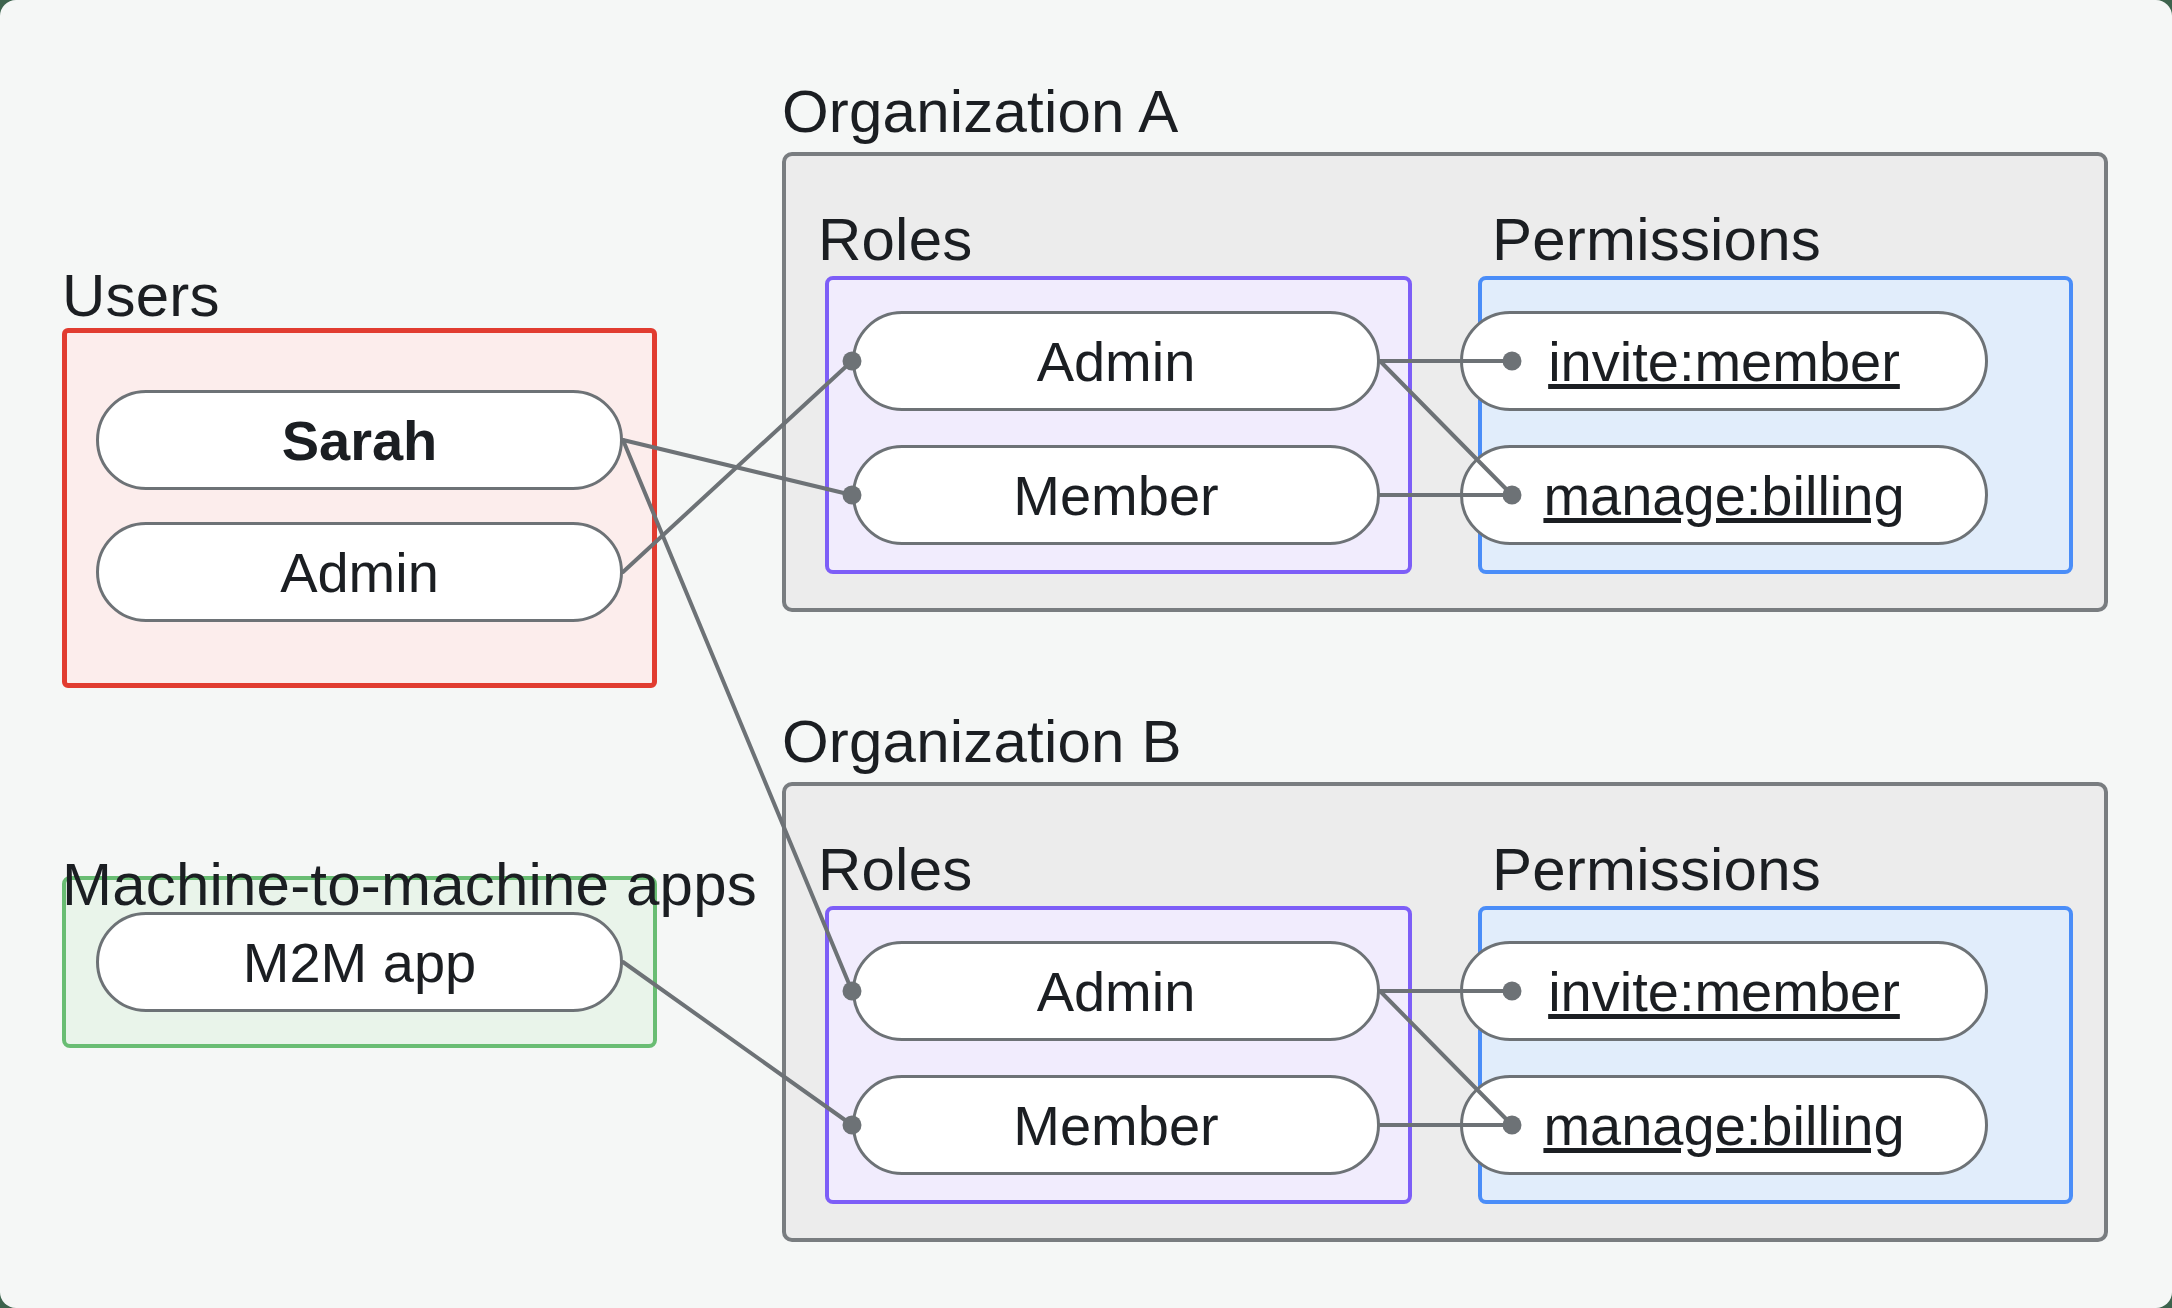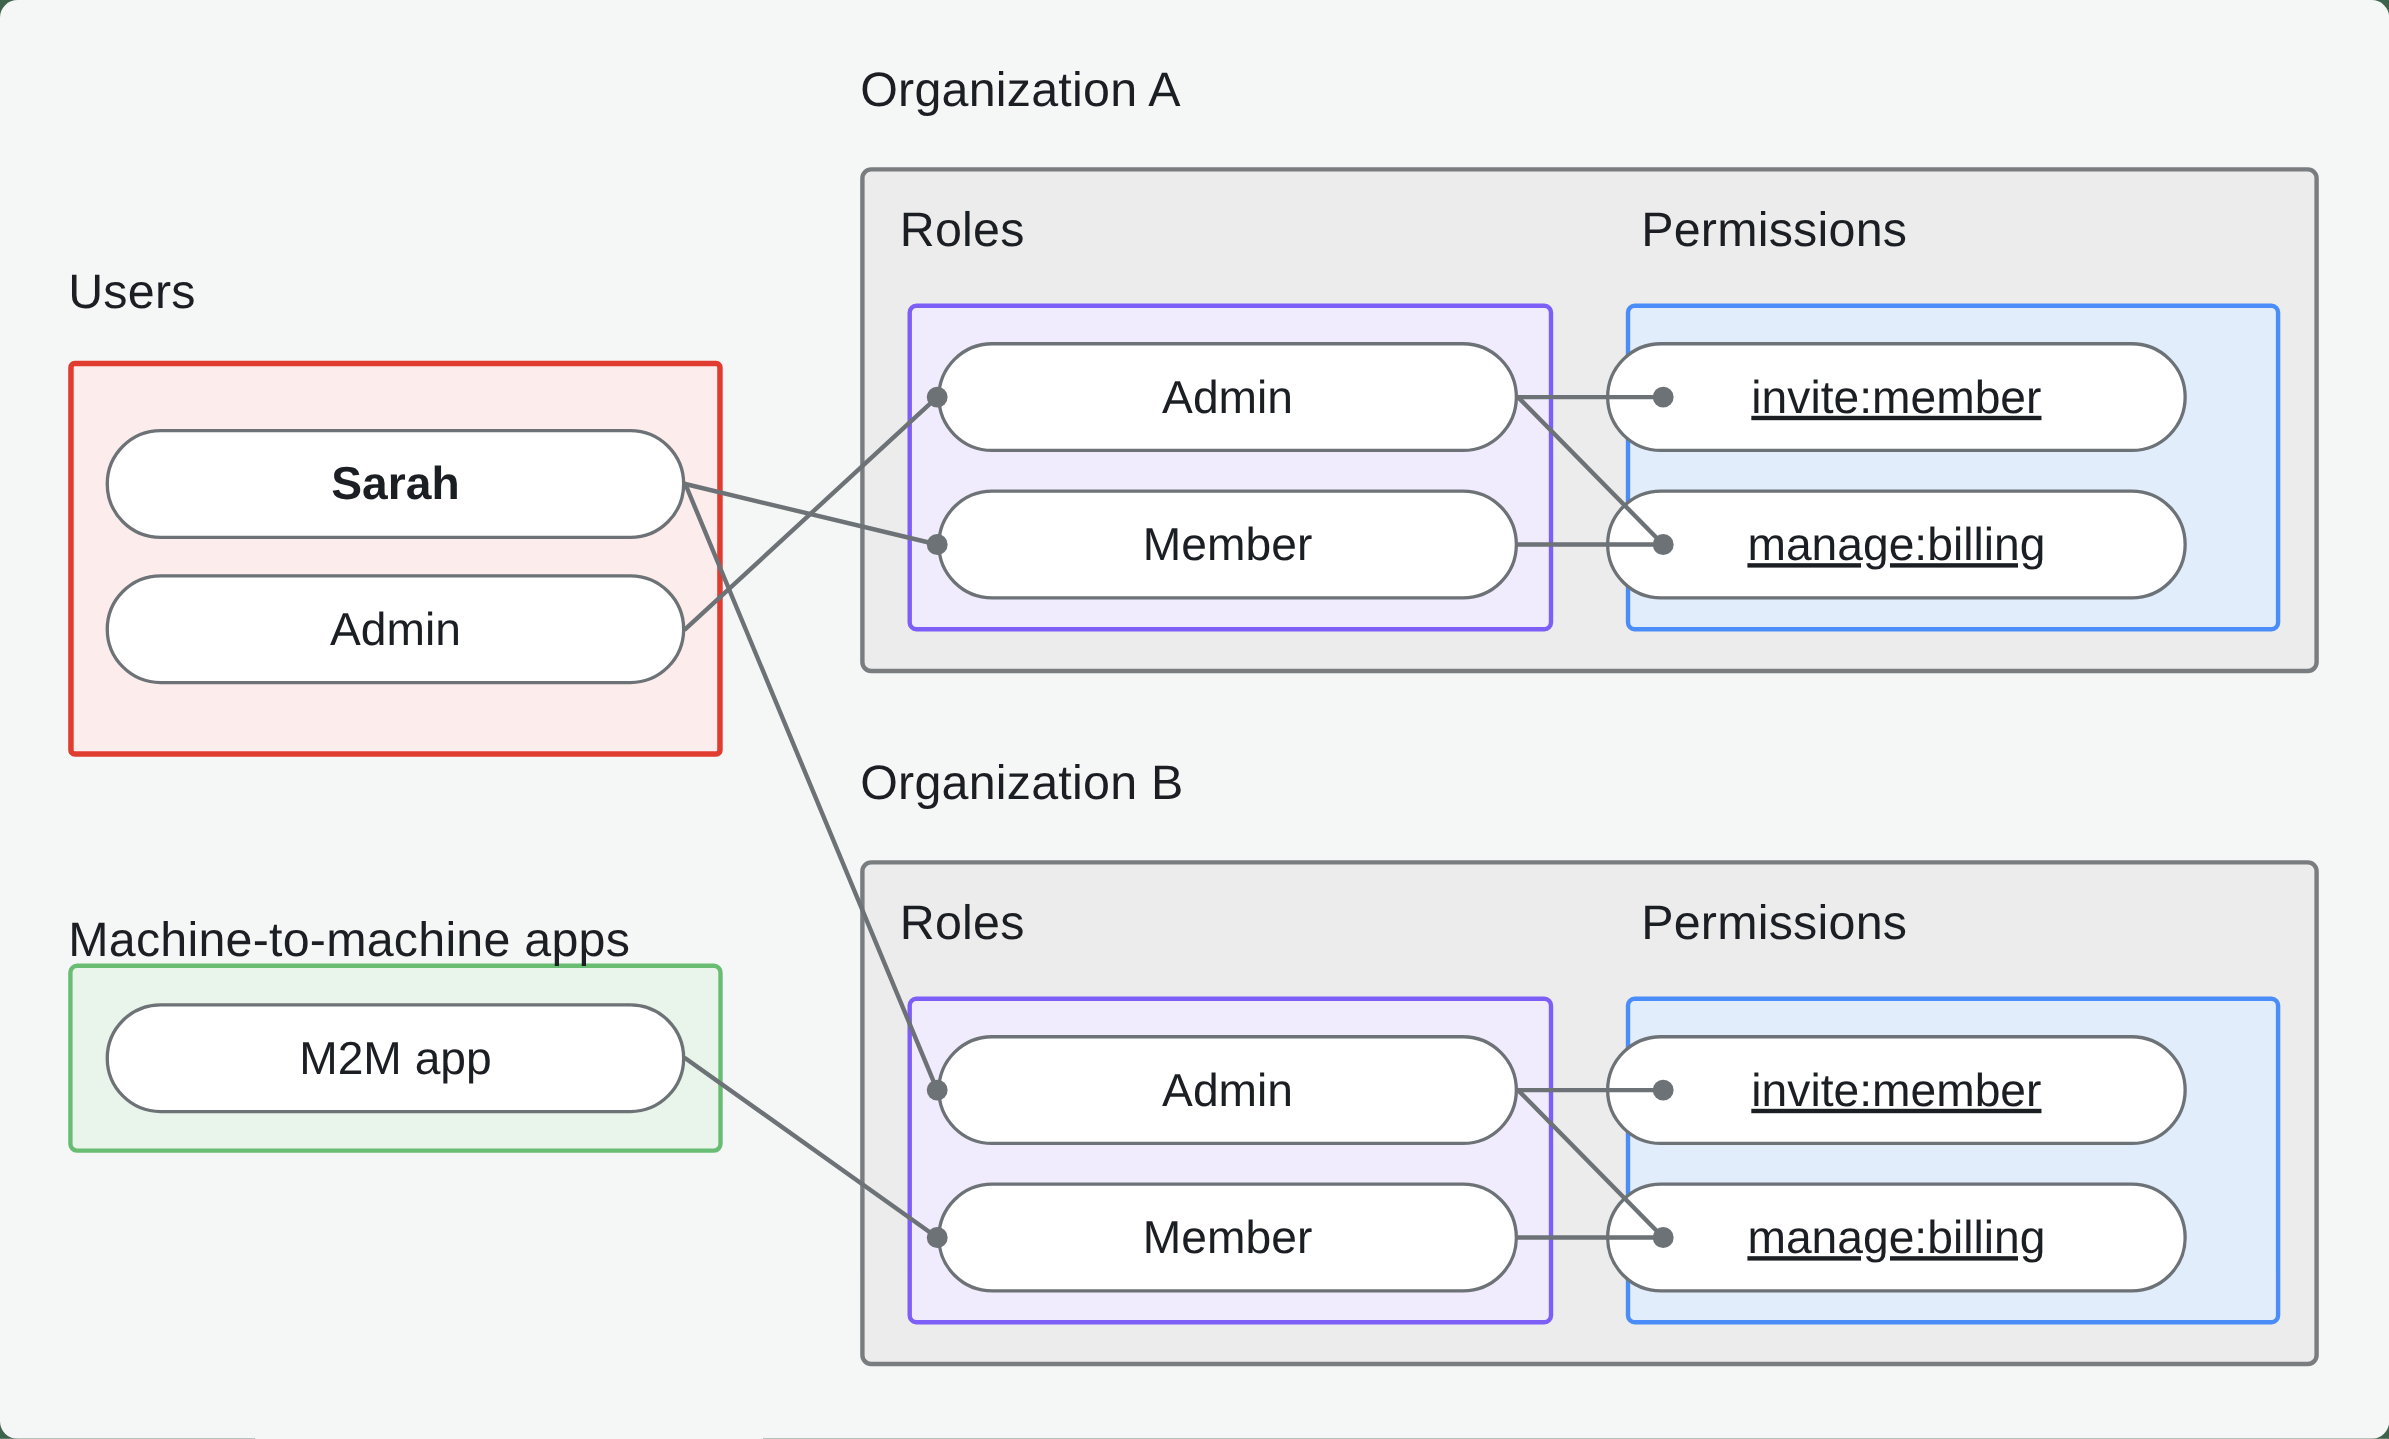--- a/index.html
+++ b/index.html
@@ -16,22 +16,22 @@
   body{
     background:var(--page-bg);
     font-family:"Liberation Sans","DejaVu Sans",sans-serif;
     color:var(--text);
   }
   .canvas{
     position:relative;width:2172px;height:1308px;
     background:var(--surface);border-radius:16px;overflow:hidden;
   }
   .section-label{
-    position:absolute;font-size:44px;line-height:1.2;color:var(--text);
-    letter-spacing:0.2px;white-space:nowrap;z-index:2;
+    position:absolute;font-size:60px;line-height:1.2;color:var(--text);
+    letter-spacing:0.2px;white-space:nowrap;z-index:2;margin-top:20px;
   }
   .group-box{position:absolute;z-index:1;}
   .users-box{
     left:62px;top:328px;width:595px;height:360px;
     background:var(--users-fill);border:5px solid var(--users-border);border-radius:6px;
   }
   .m2m-box{
     left:62px;top:876px;width:595px;height:172px;
     background:var(--m2m-fill);border:4px solid var(--m2m-border);border-radius:8px;
   }
@@ -45,21 +45,21 @@
     background:var(--roles-fill);border:4px solid var(--roles-border);border-radius:8px;
   }
   .permissions-box{
     position:absolute;left:1478px;width:595px;height:298px;z-index:1;
     background:var(--permissions-fill);border:4px solid var(--permissions-border);border-radius:8px;
   }
   .pill{
     position:absolute;height:100px;z-index:2;
     background:var(--pill-fill);border:3px solid var(--pill-border);border-radius:50px;
     display:flex;align-items:center;justify-content:center;
-    font-size:42px;color:var(--text);white-space:nowrap;
+    font-size:56px;color:var(--text);white-space:nowrap;
   }
   .pill.user{left:96px;width:527px;}
   .pill.role{left:852px;width:528px;}
   .pill.perm{left:1460px;width:528px;text-decoration:underline;}
   svg.wires{position:absolute;left:0;top:0;z-index:3;pointer-events:none;}
   svg.wires line{stroke:var(--connector);stroke-width:4;stroke-linecap:round;}
   svg.wires circle{fill:var(--connector);}
 </style>
 </head>
 <body>

